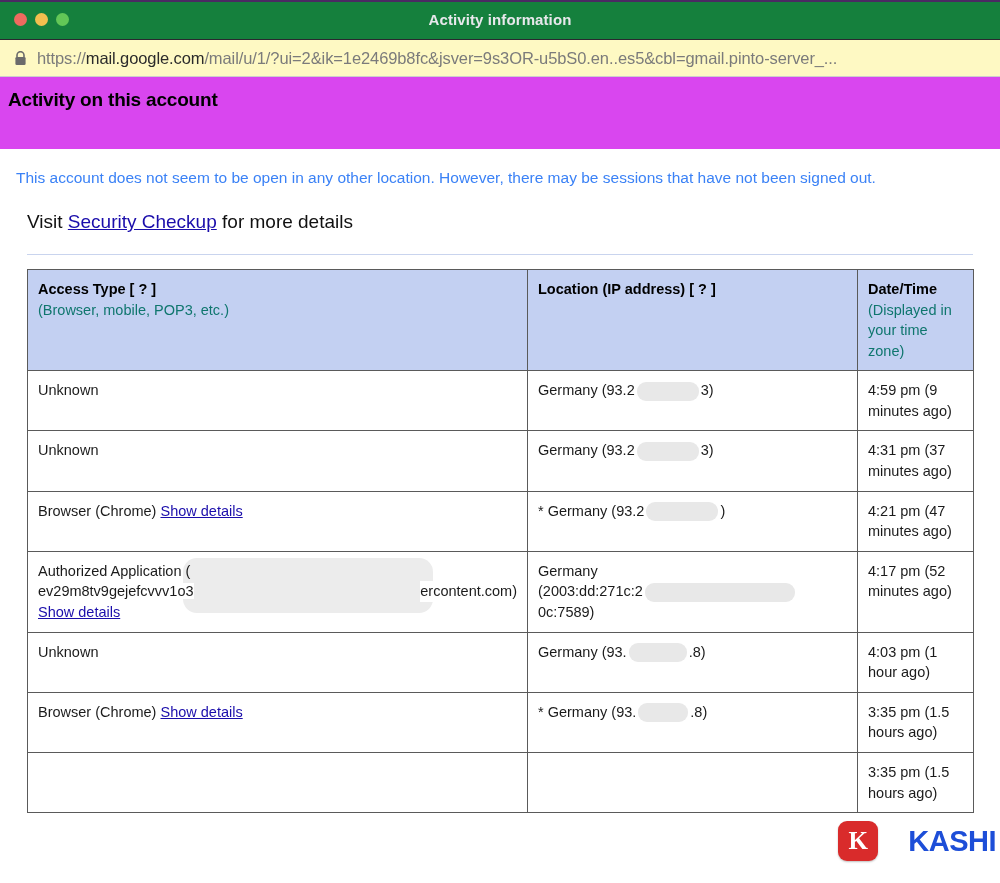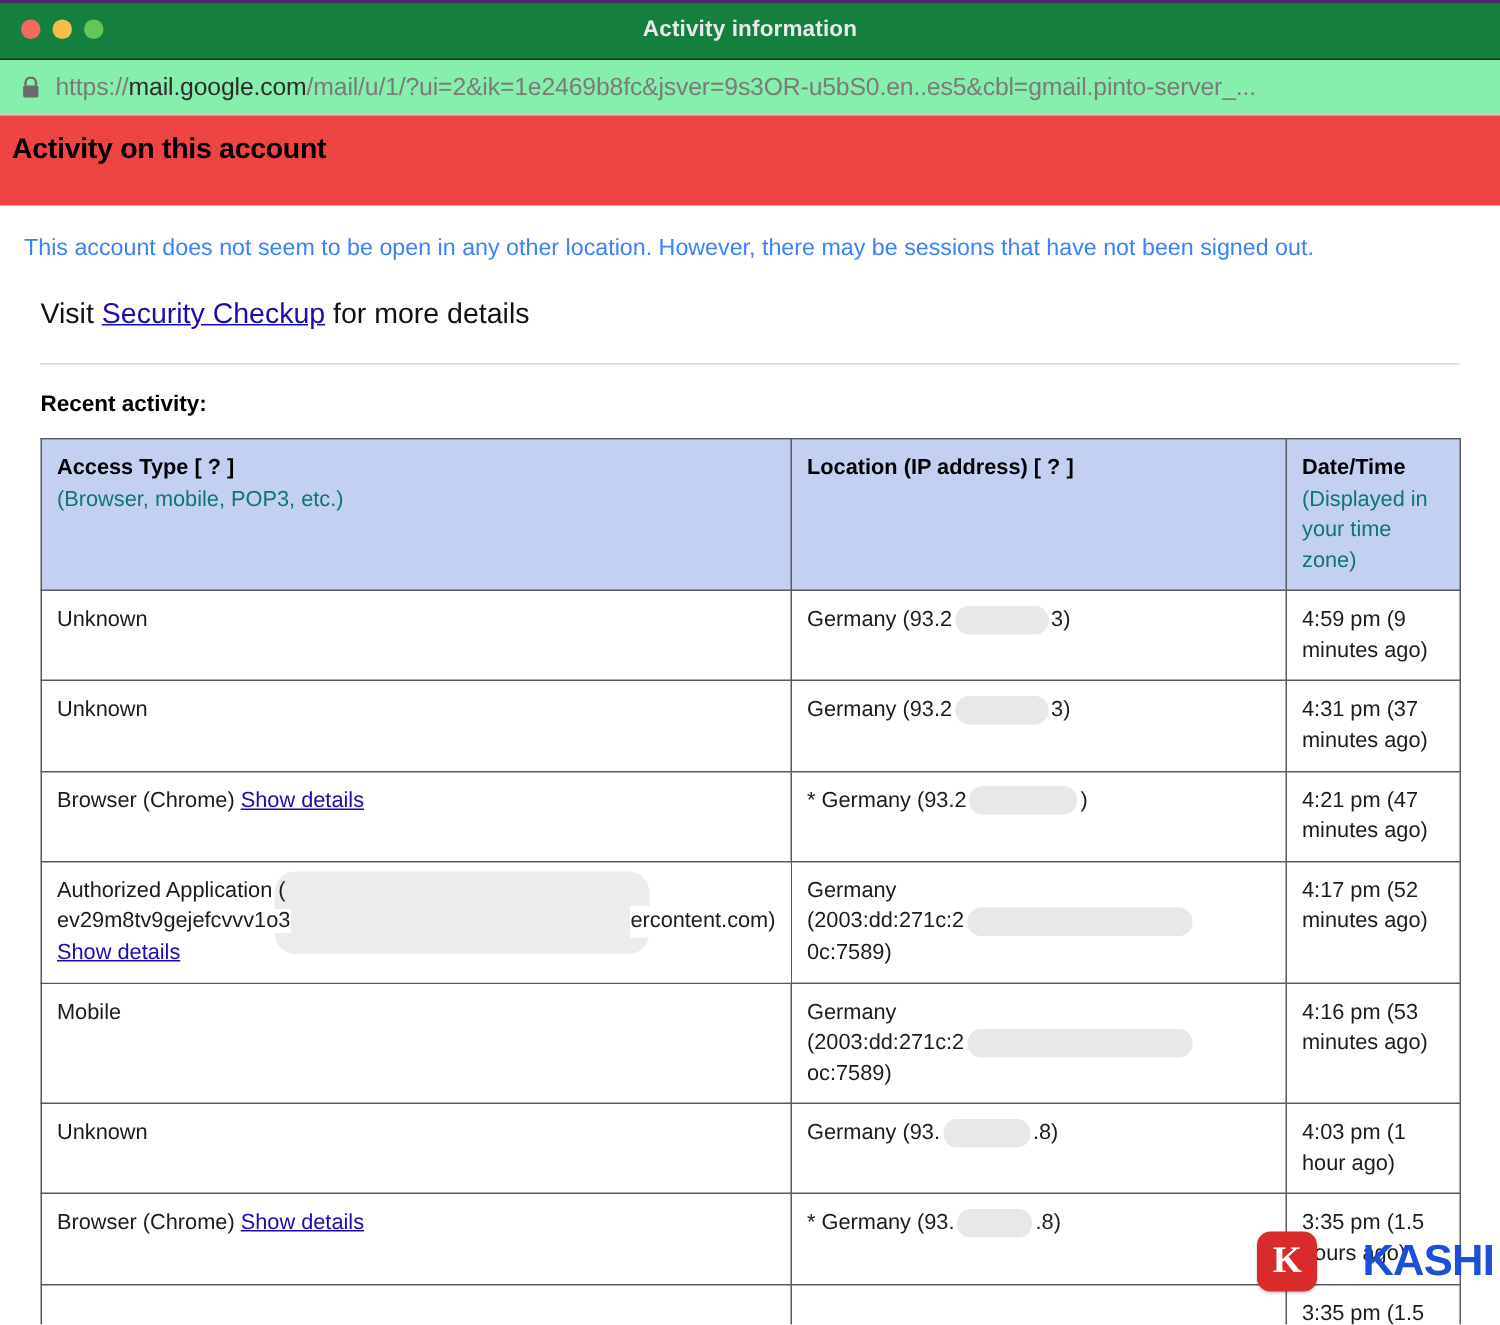--- a/index.html
+++ b/index.html
@@ -32,41 +32,41 @@
   .dot.yellow { background:#f2bf4f; }
   .dot.green  { background:#63c757; }
   #window-title {
     position:absolute; left:0; right:0; text-align:center;
     color:#e8e8ec; font-size:15px; font-weight:bold;
     letter-spacing:.1px; pointer-events:none;
   }
 
   #urlbar {
     height: 37px;
-    background:#86efac;
+    background:#fef9c3;
     border-bottom:1px solid #cdcdcd;
     display:flex; align-items:center;
     padding: 0 14px;
     gap: 10px;
     overflow:hidden;
   }
   #lock-icon { width:13px; height:15px; flex:0 0 auto; display:block; }
   #url-text {
     font-size: 16.5px;
     color:#7b7b7b;
     white-space: nowrap;
     overflow:hidden;
     letter-spacing: -.1px;
   }
   #url-text .host { color:#2b2b2b; }
 
   
   #banner {
-    background:#ef4444;
-    padding: 12px 0 16px 0;
+    background:#d946ef;
+    padding: 12px 0 28px 0;
   }
   #banner h1 {
     margin: 0 0 10px 8px;
     font-size: 19px;
     font-weight: bold;
     color:#000;
     letter-spacing:-.2px;
   }
   #banner p {
     margin: 0 0 0 33px;
@@ -205,21 +205,20 @@
   <div id="content">
 
     <div id="para1">This account does not seem to be open in any other location. However, there may be sessions that have not been signed out.</div>
 
     <div id="visit-line"><span>Visit</span>
       <a class="link" href="#">Security Checkup</a>
       <span>for more details</span></div>
 
     <div id="divider"></div>
 
-    <div id="recent-label">Recent activity:</div>
 
     <div id="table-wrap">
       <table class="activity">
         <thead>
           <tr>
             <th class="col-access">
               <span class="th-title">Access Type [ ? ]</span>
               <span class="th-sub">(Browser, mobile, POP3, etc.)</span>
             </th>
             <th class="col-location">
@@ -254,28 +253,20 @@
               <td>4:21 pm (47 minutes ago)</td>
             </tr>
             <tr class="tall">
               <td class="access-app"><span class="redact blockbig" style="left: 155px; top: 6px; width: 250px; height: 55px;"></span><div class="app-line">Authorized Application (</div><div class="app-line"><span style="background:#fff">ev29m8tv9gejefcvvv1o3</span><span style="float:right;background:#fff">ercontent.com)</span></div><a class="link show-details app-line" href="#" style="display: inline-block;">Show details</a></td>
               <td>
                 <div>Germany</div>
                 <div><span>(2003:dd:271c:2</span><span class="redact" style="width: 150px; margin: 0px 2px;"></span><span>0c:7589)</span></div>
               </td>
               <td>4:17 pm (52 minutes ago)</td>
             </tr>
-            <tr class="tall">
-              <td><span>Mobile</span></td>
-              <td>
-                <div>Germany</div>
-                <div><span>(2003:dd:271c:2</span><span class="redact" style="width: 150px; margin: 0px 2px;"></span><span>oc:7589)</span></div>
-              </td>
-              <td>4:16 pm (53 minutes ago)</td>
-            </tr>
             <tr>
               <td><span>Unknown</span></td>
               <td>
                 <div><span>Germany (93.</span><span class="redact" style="width: 58px; margin: 0px 2px;"></span><span>.8)</span></div>
               </td>
               <td>4:03 pm (1 hour ago)</td>
             </tr>
             <tr>
               <td><span>Browser (Chrome)</span> <a class="link show-details" href="#">Show details</a></td>
               <td>

